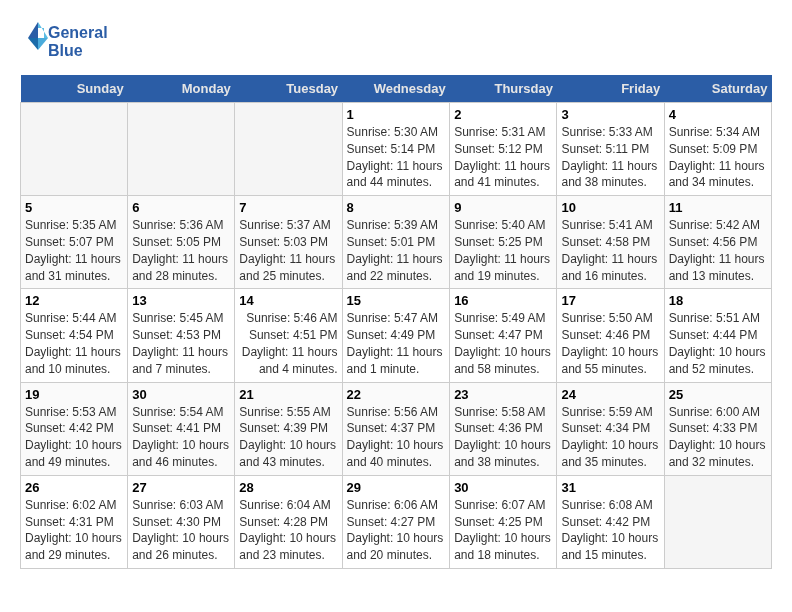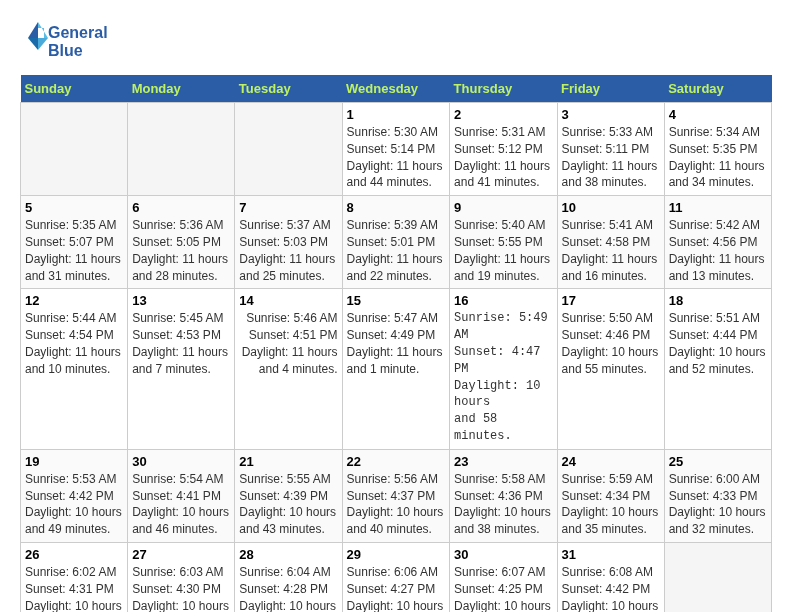--- a/index.html
+++ b/index.html
@@ -32,23 +32,23 @@
       font-size: 16px;
       color: #444;
     }
     table {
       width: 100%;
       border-collapse: collapse;
       font-size: 11px;
     }
     thead tr th {
       background-color: #2b5da6;
-      color: #bef264;
+      color: #e5e5e5;
       padding: 6px 4px;
-      text-align: left;
+      text-align: right;
       font-size: 13px;
       font-weight: bold;
     }
     tbody tr td {
       border: 1px solid #ccc;
       vertical-align: top;
       padding: 4px;
       width: 108px;
       min-height: 80px;
       height: 80px;
@@ -127,21 +127,21 @@
         <td>
           <div class="day-num">3</div>
           <div class="day-info" style="white-space: pre-line;">Sunrise: 5:33 AM
 Sunset: 5:11 PM
 Daylight: 11 hours
 and 38 minutes.</div>
         </td>
         <td>
           <div class="day-num">4</div>
           <div class="day-info" style="white-space: pre-line;">Sunrise: 5:34 AM
-Sunset: 5:35 PM
+Sunset: 5:09 PM
 Daylight: 11 hours
 and 34 minutes.</div>
         </td>
       </tr>
       <tr>
         <td>
           <div class="day-num">5</div>
           <div class="day-info" style="white-space: pre-line;">Sunrise: 5:35 AM
 Sunset: 5:07 PM
 Daylight: 11 hours
@@ -164,21 +164,21 @@
         <td>
           <div class="day-num">8</div>
           <div class="day-info" style="white-space: pre-line;">Sunrise: 5:39 AM
 Sunset: 5:01 PM
 Daylight: 11 hours
 and 22 minutes.</div>
         </td>
         <td>
           <div class="day-num">9</div>
           <div class="day-info" style="white-space: pre-line;">Sunrise: 5:40 AM
-Sunset: 5:55 PM
+Sunset: 5:25 PM
 Daylight: 11 hours
 and 19 minutes.</div>
         </td>
         <td>
           <div class="day-num">10</div>
           <div class="day-info" style="white-space: pre-line;">Sunrise: 5:41 AM
 Sunset: 4:58 PM
 Daylight: 11 hours
 and 16 minutes.</div>
         </td>
@@ -214,21 +214,21 @@
         </td>
         <td>
           <div class="day-num">15</div>
           <div class="day-info" style="white-space: pre-line;">Sunrise: 5:47 AM
 Sunset: 4:49 PM
 Daylight: 11 hours
 and 1 minute.</div>
         </td>
         <td>
           <div class="day-num">16</div>
-          <div class="day-info" style="white-space: pre-line; font-family: Liberation Mono, monospace;">Sunrise: 5:49 AM
+          <div class="day-info" style="white-space: pre-line;">Sunrise: 5:49 AM
 Sunset: 4:47 PM
 Daylight: 10 hours
 and 58 minutes.</div>
         </td>
         <td>
           <div class="day-num">17</div>
           <div class="day-info" style="white-space: pre-line;">Sunrise: 5:50 AM
 Sunset: 4:46 PM
 Daylight: 10 hours
 and 55 minutes.</div>

